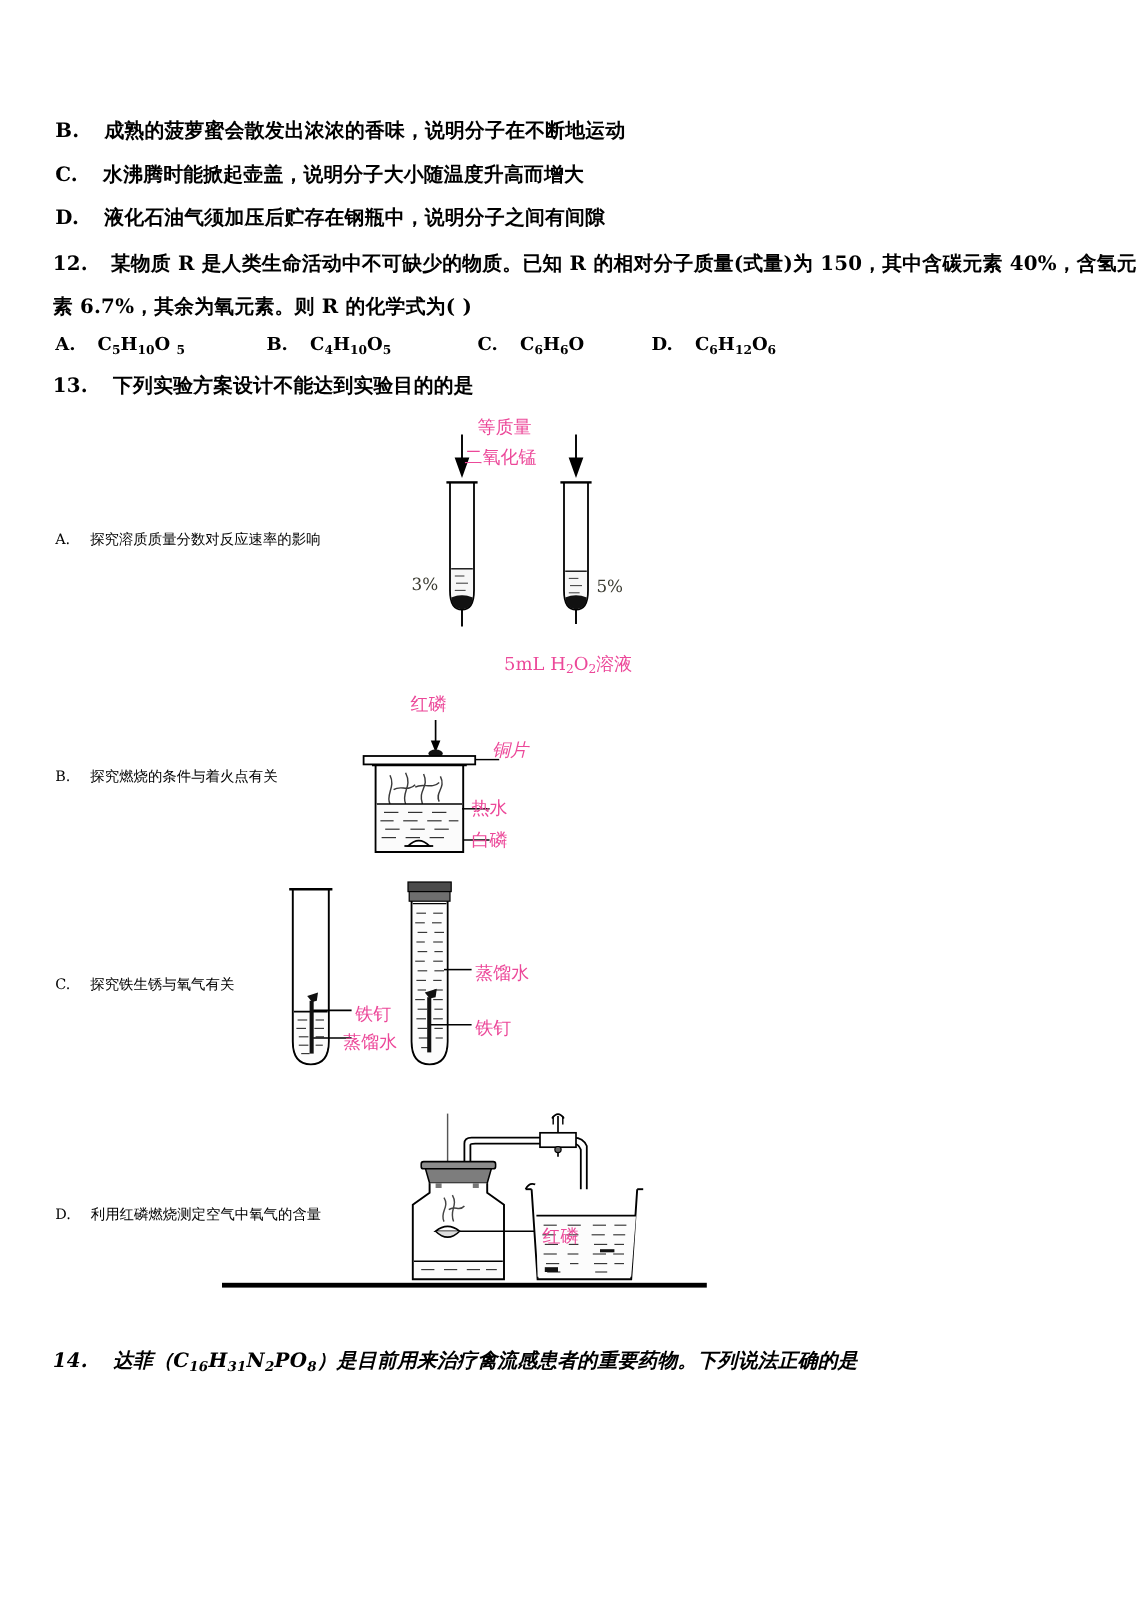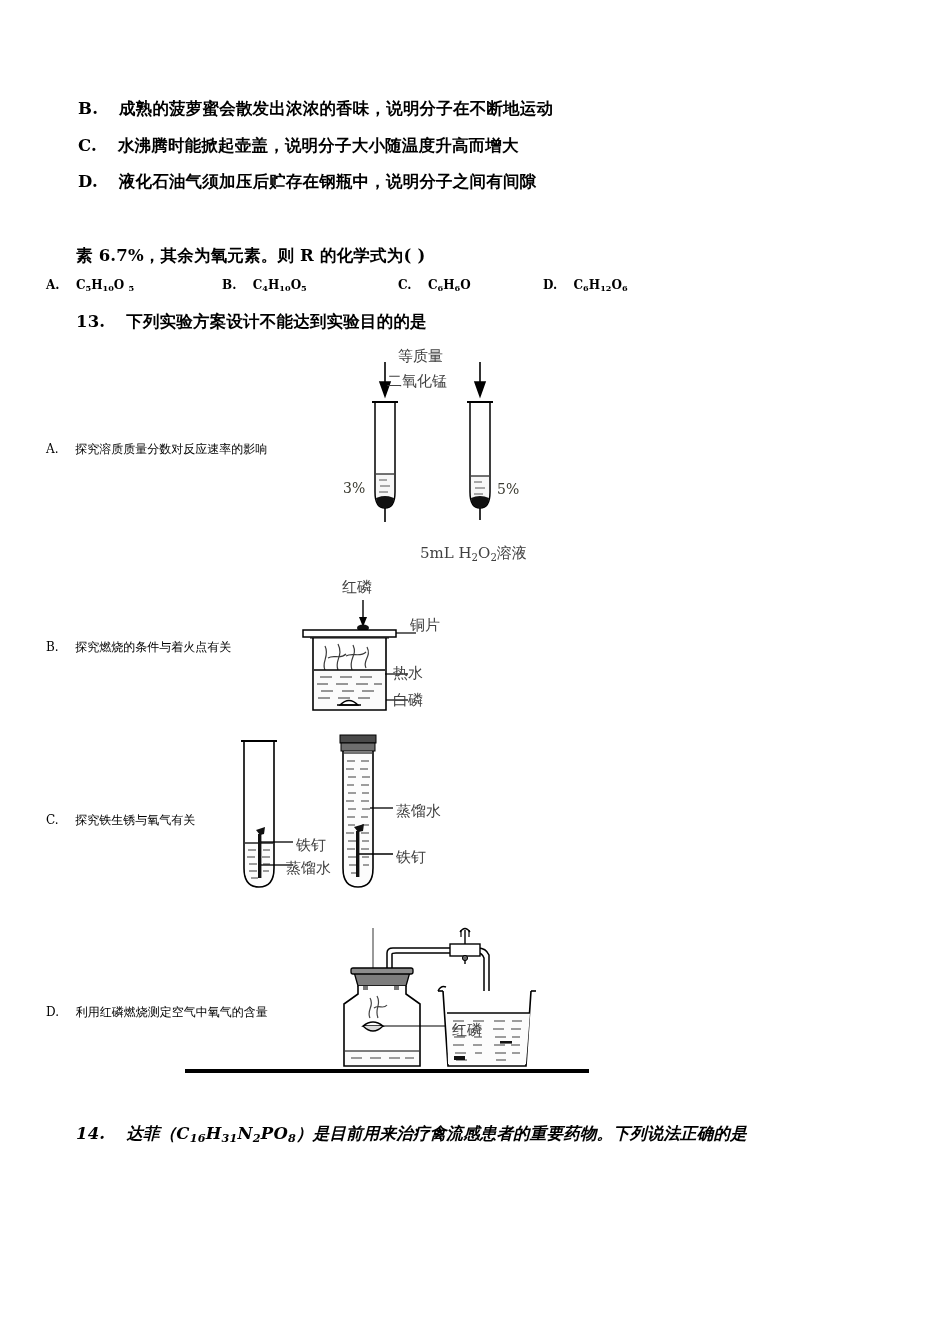--- a/index.html
+++ b/index.html
@@ -23,46 +23,45 @@
   }
 
   
   .qline {
     position: absolute;
     font-weight: bold;
     font-size: 16.5px;
     letter-spacing: 0.2px;
     white-space: nowrap;
     line-height: 1.2;
-    margin-left: 32px;
   }
   .optline {
     position: absolute;
     font-weight: normal;
     font-size: 12px;
     white-space: nowrap;
   }
   sub {
     font-size: 0.68em;
     vertical-align: -0.28em;
   }
   .opt-choice {
     position: absolute;
     font-weight: bold;
-    font-size: 12px;
+    font-size: 15px;
     white-space: nowrap;
   }
 
   
   .dlabel {
     position: absolute;
     font-size: 15px;
     white-space: nowrap;
     font-family: "DejaVu Serif", "Liberation Serif", serif;
-    color: #404040;
+    color: #ec4899;
   }
   .dlabel-sm {
     position: absolute;
     font-size: 14px;
     white-space: nowrap;
     color: #3a3a30;
     font-family: "DejaVu Serif", "Liberation Serif", serif;
   }
 
   
@@ -83,20 +82,25 @@
     <span>D.</span>
     <span style="display:inline-block;width:9px"></span>
     <span>液化石油气须加压后贮存在钢瓶中，说明分子之间有间隙</span>
   </div>
   <div class="qline" style="left:46px; top:136px;">
     <span>C.</span>
     <span style="display:inline-block;width:9px"></span>
     <span>水沸腾时能掀起壶盖，说明分子大小随温度升高而增大</span>
   </div>
 
+  <div class="qline" style="left:44px; top:210px;">
+    <span>12.</span>
+    <span style="display:inline-block;width:7px"></span>
+    <span>某物质 R 是人类生命活动中不可缺少的物质。已知 R 的相对分子质量(式量)为 150，其中含碳元素 40%，含氢元</span>
+  </div>
   <div class="qline" style="left:44px; top:246px;">
     <span>素 6.7%，其余为氧元素。则 R 的化学式为(          )</span>
   </div>
 
   <div class="opt-choice" style="left:46px; top:278px;">
     <span>A.</span>
     <span style="display:inline-block;width:8px"></span>
     <span>C<sub>5</sub>H<sub>10</sub>O <sub>5</sub></span>
   </div>
   <div class="opt-choice" style="left:222px; top:278px;text-align:center;">
@@ -181,21 +185,21 @@
 
   <div class="optline" style="left:46px; top:639px;">
     <span>B.</span>
     <span style="display:inline-block;width:9px"></span>
     <span>探究燃烧的条件与着火点有关</span>
   </div>
 
   <div class="blk" style="left:290px; top:578px; width:185px; height:145px;">
 
     <div class="dlabel" style="left:52px; top:0px;">红磷</div>
-    <div class="dlabel" style="left:120px; top:38px;">铜片</div>
+    <div class="dlabel" style="left:120px; top:38px;font-style:italic;">铜片</div>
     <div class="dlabel" style="left:103px; top:86px;">热水</div>
     <div class="dlabel" style="left:103px; top:113px;">白磷</div>
 
     <svg width="185" height="145" viewBox="0 0 185 145">
 
       <line x1="73" y1="22" x2="73" y2="43" stroke="#000" stroke-width="1.4"></line>
       <polygon points="73,49 69,39 77,39" fill="#000"></polygon>
 
       <ellipse cx="73" cy="50" rx="6" ry="3.4" fill="#111"></ellipse>
 

